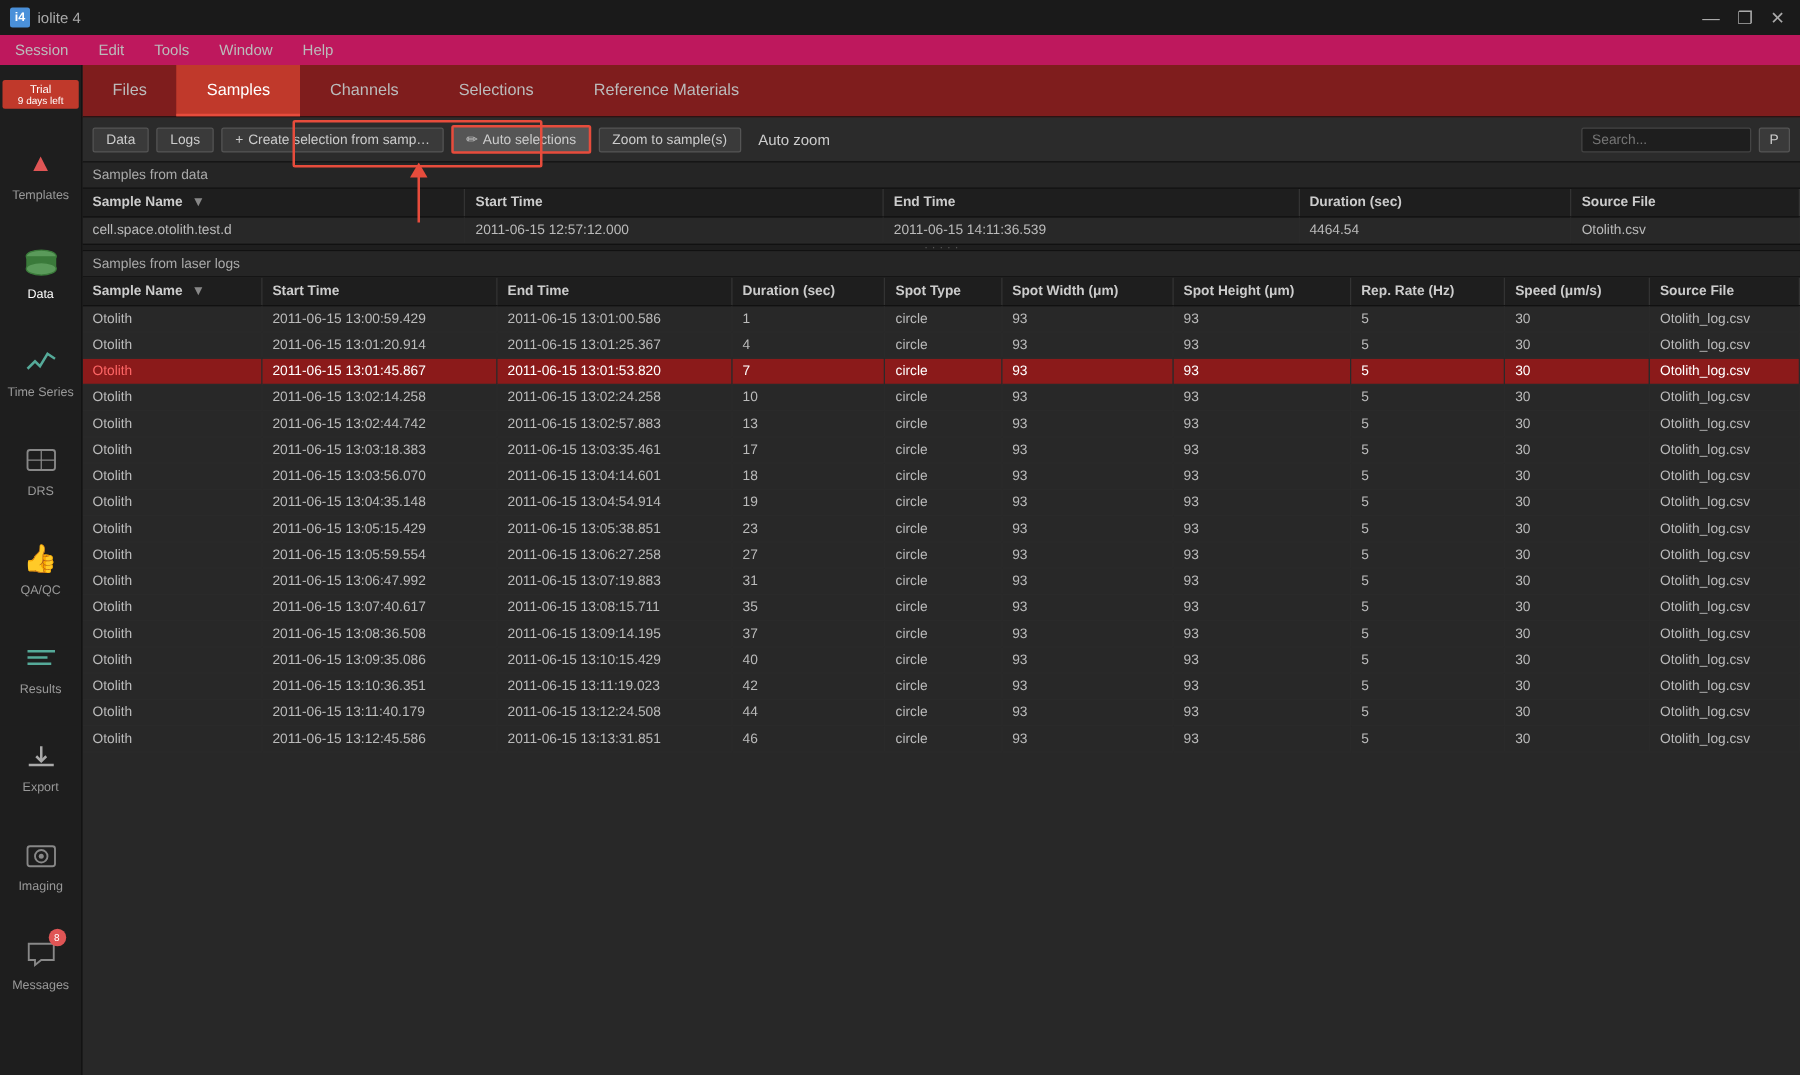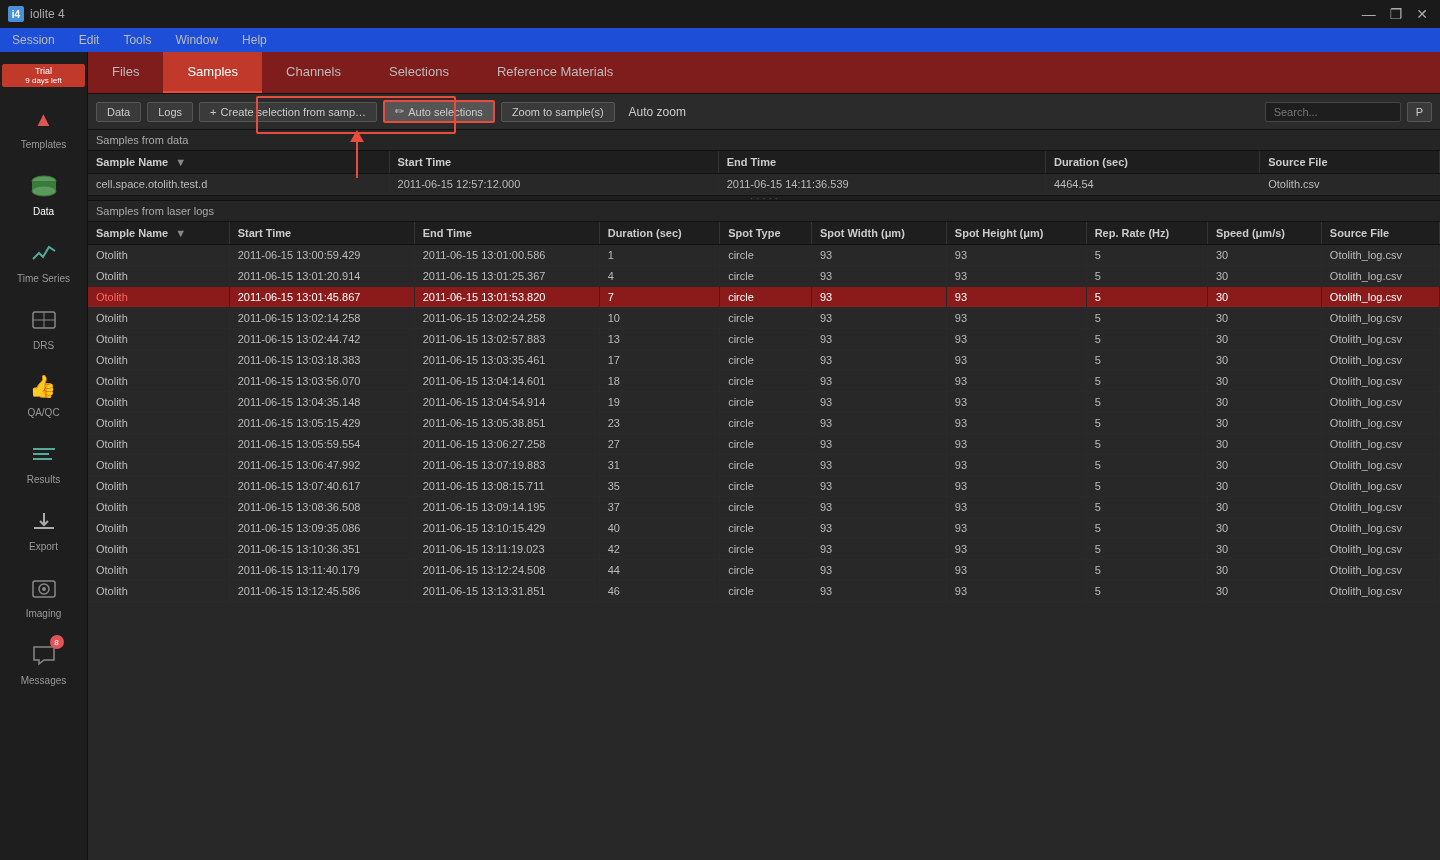--- a/index.html
+++ b/index.html
@@ -6,28 +6,28 @@
     body { background: #2b2b2b; color: #ccc; font-family: 'Segoe UI', Arial, sans-serif; font-size: 12px; width: 1440px; height: 860px; overflow: hidden; }
 
     
     #titlebar { background: #1a1a1a; height: 28px; display: flex; align-items: center; padding: 0 8px; justify-content: space-between; }
     #titlebar .title { color: #aaa; font-size: 12px; display: flex; align-items: center; gap: 6px; text-align: right; }
     #titlebar .title .app-icon { width: 16px; height: 16px; background: #4a90d9; border-radius: 2px; display: inline-flex; align-items: center; justify-content: center; color: white; font-size: 10px; font-weight: bold; }
     #titlebar .controls { display: flex; gap: 6px; }
     #titlebar .controls span { color: #aaa; cursor: pointer; font-size: 14px; padding: 0 4px; }
 
     
-    #menubar { background: #1d4ed8; height: 24px; display: flex; align-items: center; padding: 0 8px; gap: 16px; }
+    #menubar { background: #be185d; height: 24px; display: flex; align-items: center; padding: 0 8px; gap: 16px; }
     #menubar span { color: #bbb; font-size: 12px; cursor: pointer; padding: 2px 4px; }
 
     
     #app { display: flex; height: calc(860px - 52px); }
 
     
-    #sidebar { width: 88px; background: #1e1e1e; display: flex; flex-direction: column; align-items: center; padding-top: 8px; gap: 4px; border-right: 1px solid #111; }
+    #sidebar { width: 66px; background: #1e1e1e; display: flex; flex-direction: column; align-items: center; padding-top: 8px; gap: 16px; border-right: 1px solid #111; }
     .sidebar-item { display: flex; flex-direction: column; align-items: center; padding: 8px 4px; cursor: pointer; width: 100%; gap: 4px; }
     .sidebar-item .icon { width: 32px; height: 32px; display: flex; align-items: center; justify-content: center; }
     .sidebar-item .label { font-size: 10px; color: #999; text-align: center; }
     .sidebar-item.active .label { color: #fff; }
 
     
     .trial-badge { background: #c0392b; color: white; font-size: 9px; padding: 2px 6px; border-radius: 2px; text-align: center; margin-bottom: 4px; }
 
     
     #main { flex: 1; display: flex; flex-direction: column; overflow: hidden; }

